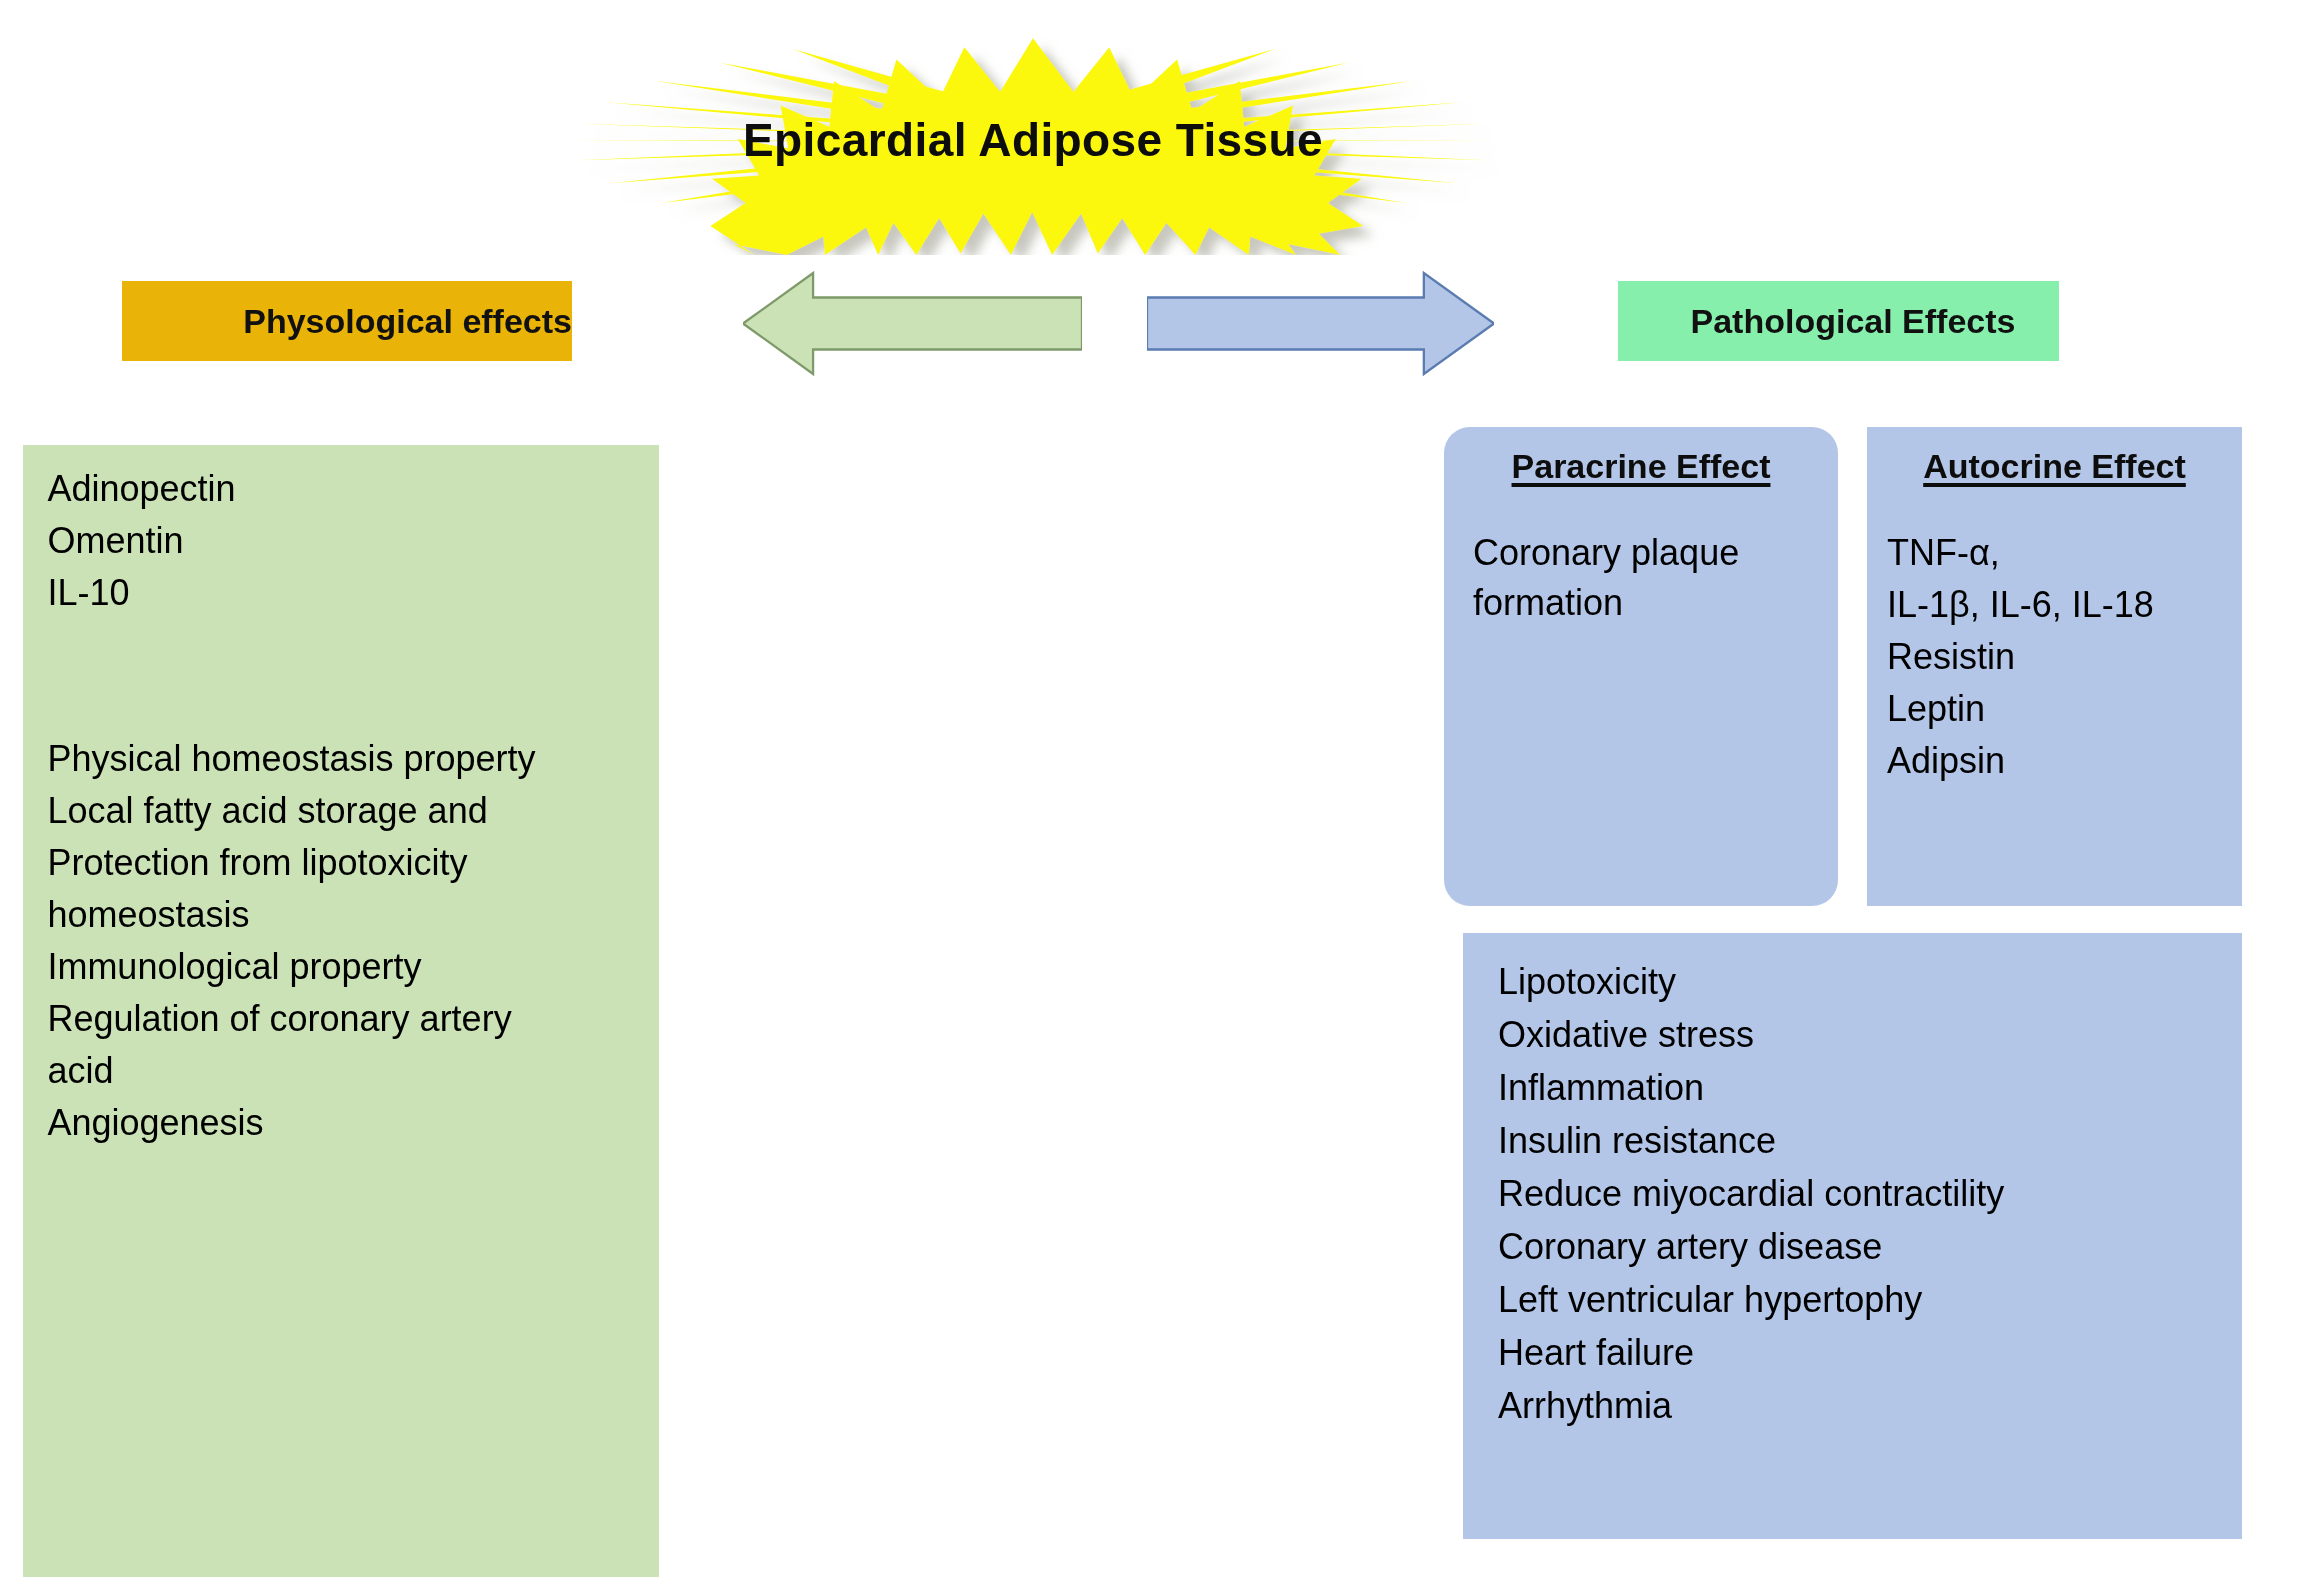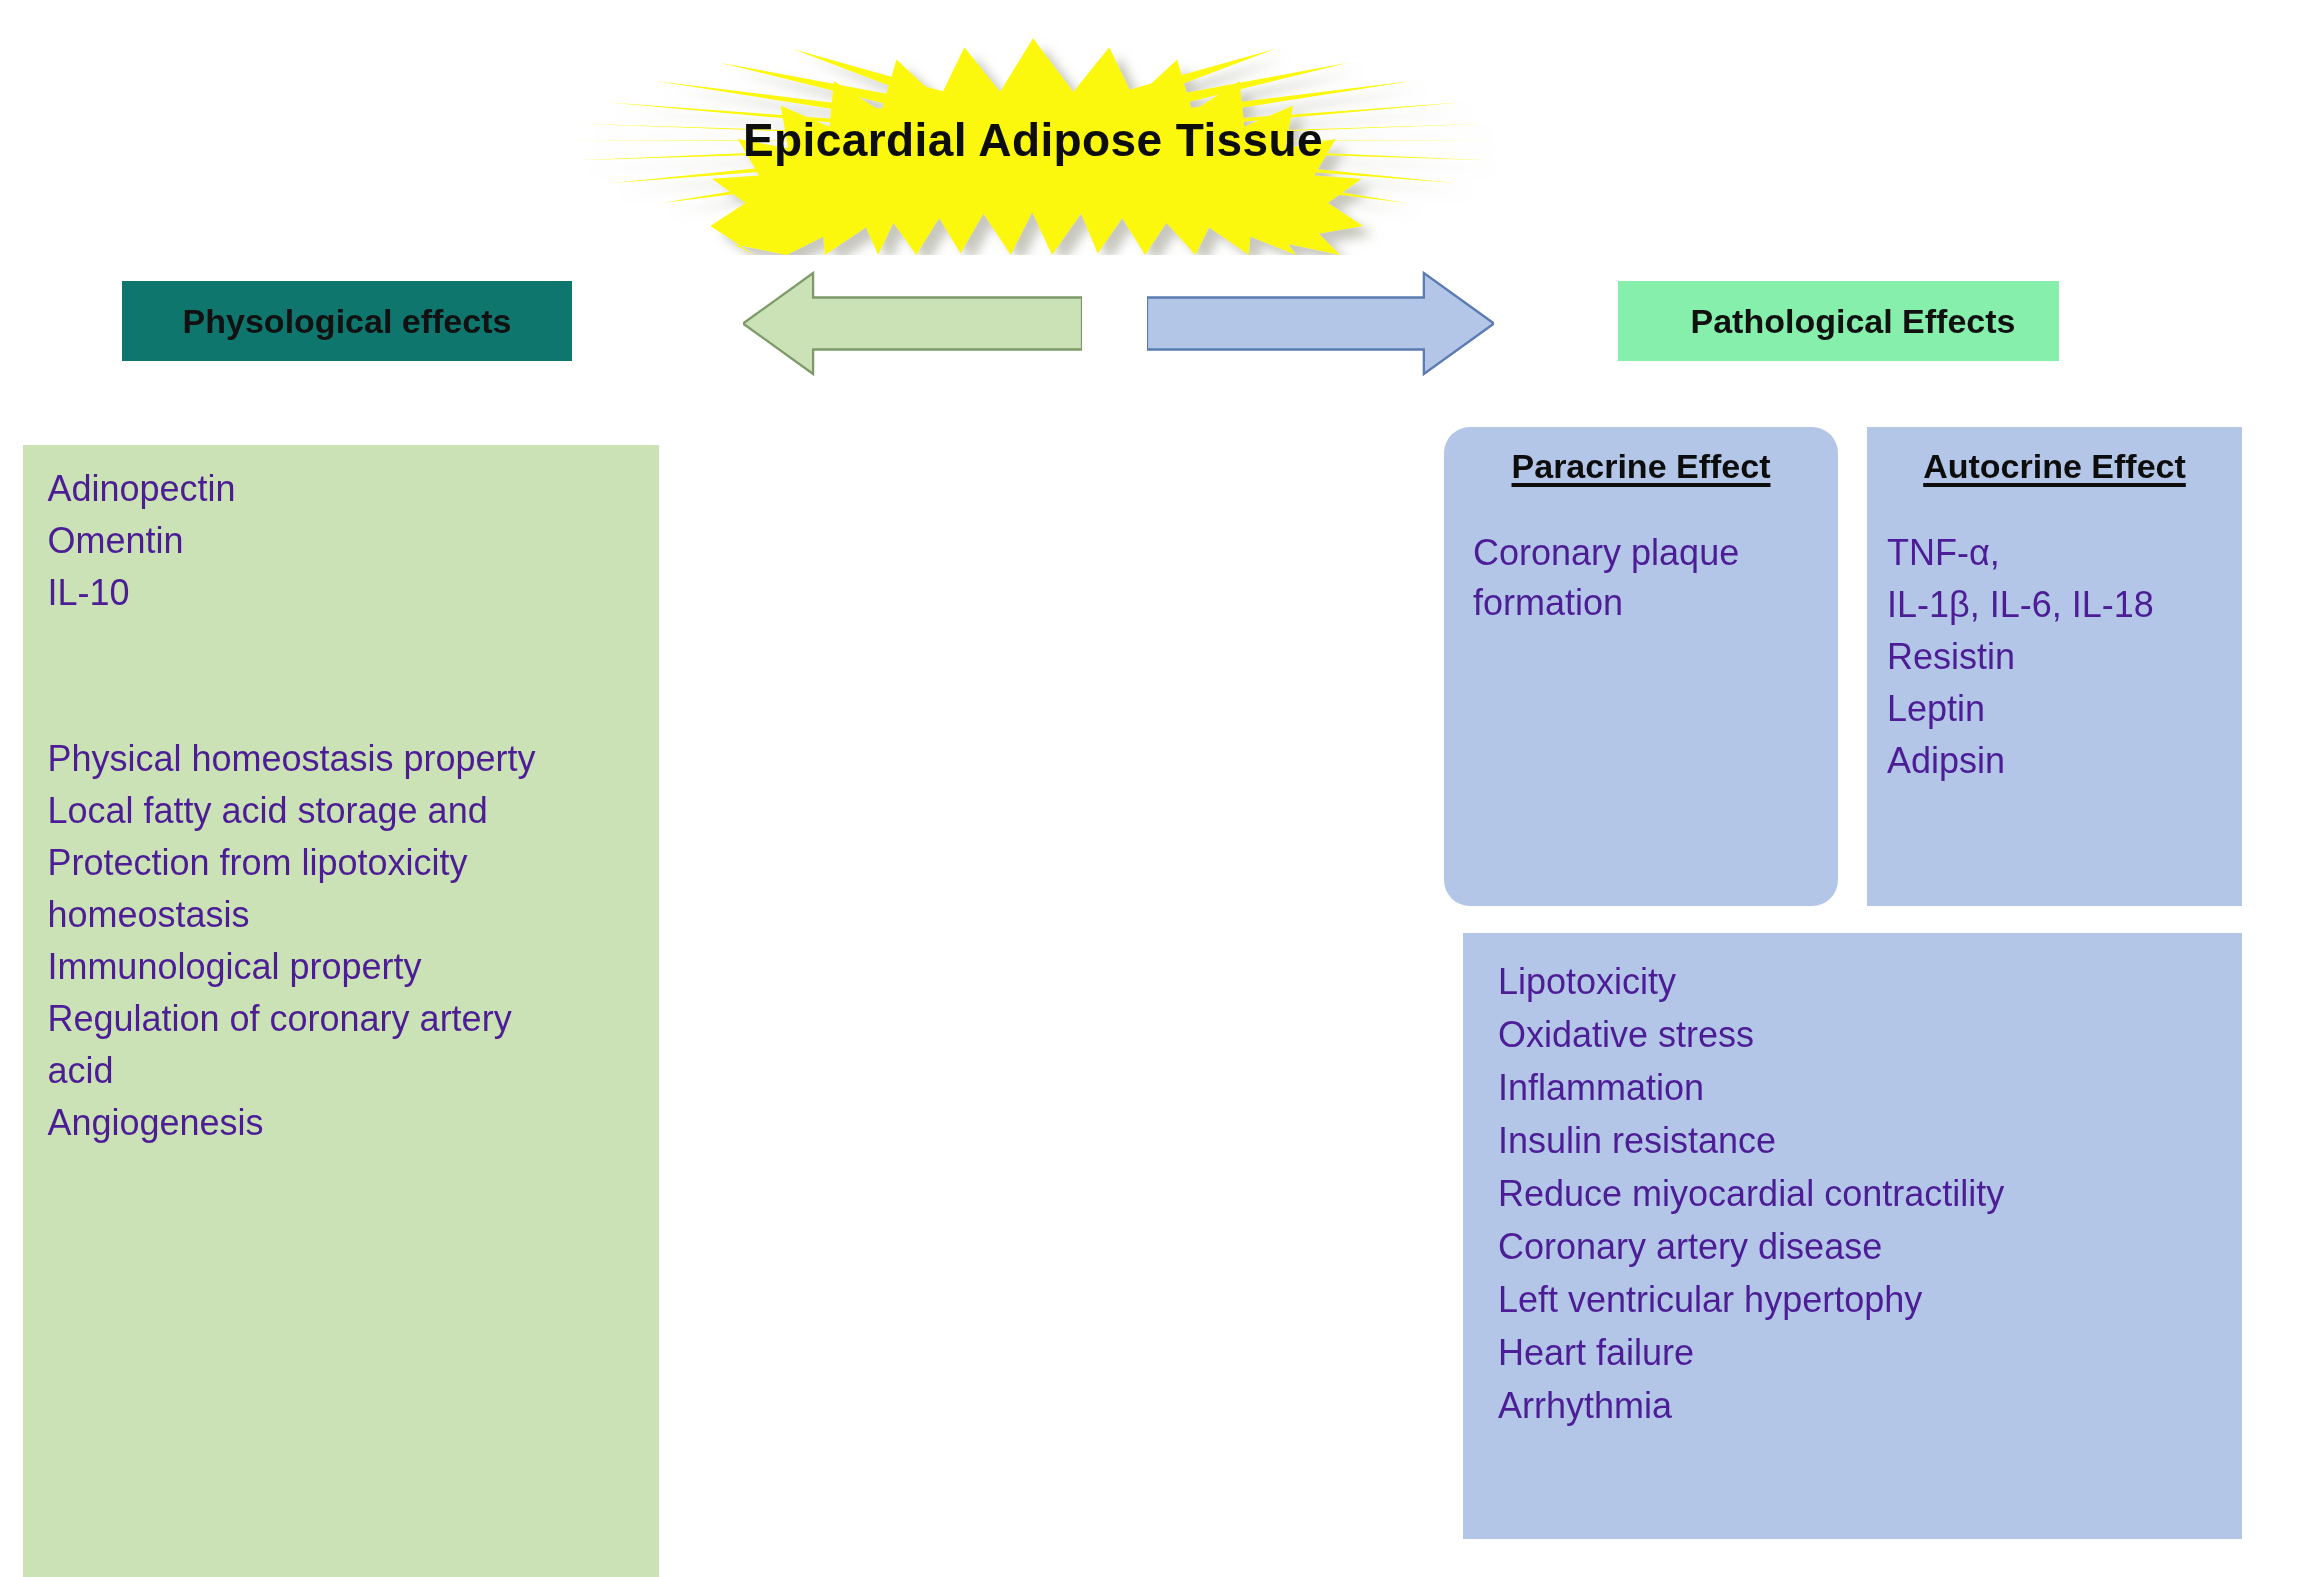--- a/index.html
+++ b/index.html
@@ -35,21 +35,22 @@
   
   .chip{
     position:absolute;
     display:flex;align-items:center;justify-content:center;
     font-weight:bold;
     color:#111111;
     font-size:34px;
   }
   #chip-physiological{
     left:122px;top:263px;width:450px;height:80px;
-    background:#0f766e;
+    background:#eab308;
+    justify-content:flex-end;
   }
   #chip-pathological{
     left:1618px;top:263px;width:412px;height:80px;
     background:#86efac;
     padding-left:29px;
   }
 
   
   #arrow-left{position:absolute;left:743px;top:252px;width:339px;height:107px;}
   #arrow-right{position:absolute;left:1147px;top:252px;width:347px;height:107px;}
@@ -73,21 +74,21 @@
     left:1867px;top:409px;width:375px;height:479px;
     padding:20px 0 0 0;
   }
   #panel-pathological-list{
     left:1463px;top:915px;width:779px;height:606px;
     padding:30.5px 0 0 35px;
   }
 
   .body-line{
     font-size:36px;
-    color:#4c1d95;
+    color:#000000;
     line-height:1.0;
     margin:0 0 16px 0;
     white-space:pre;
   }
   #panel-physiological .body-line{margin-bottom:16px;}
   .spacer{height:114px;}
 
   .sub-title{
     font-size:34px;
     font-weight:bold;

